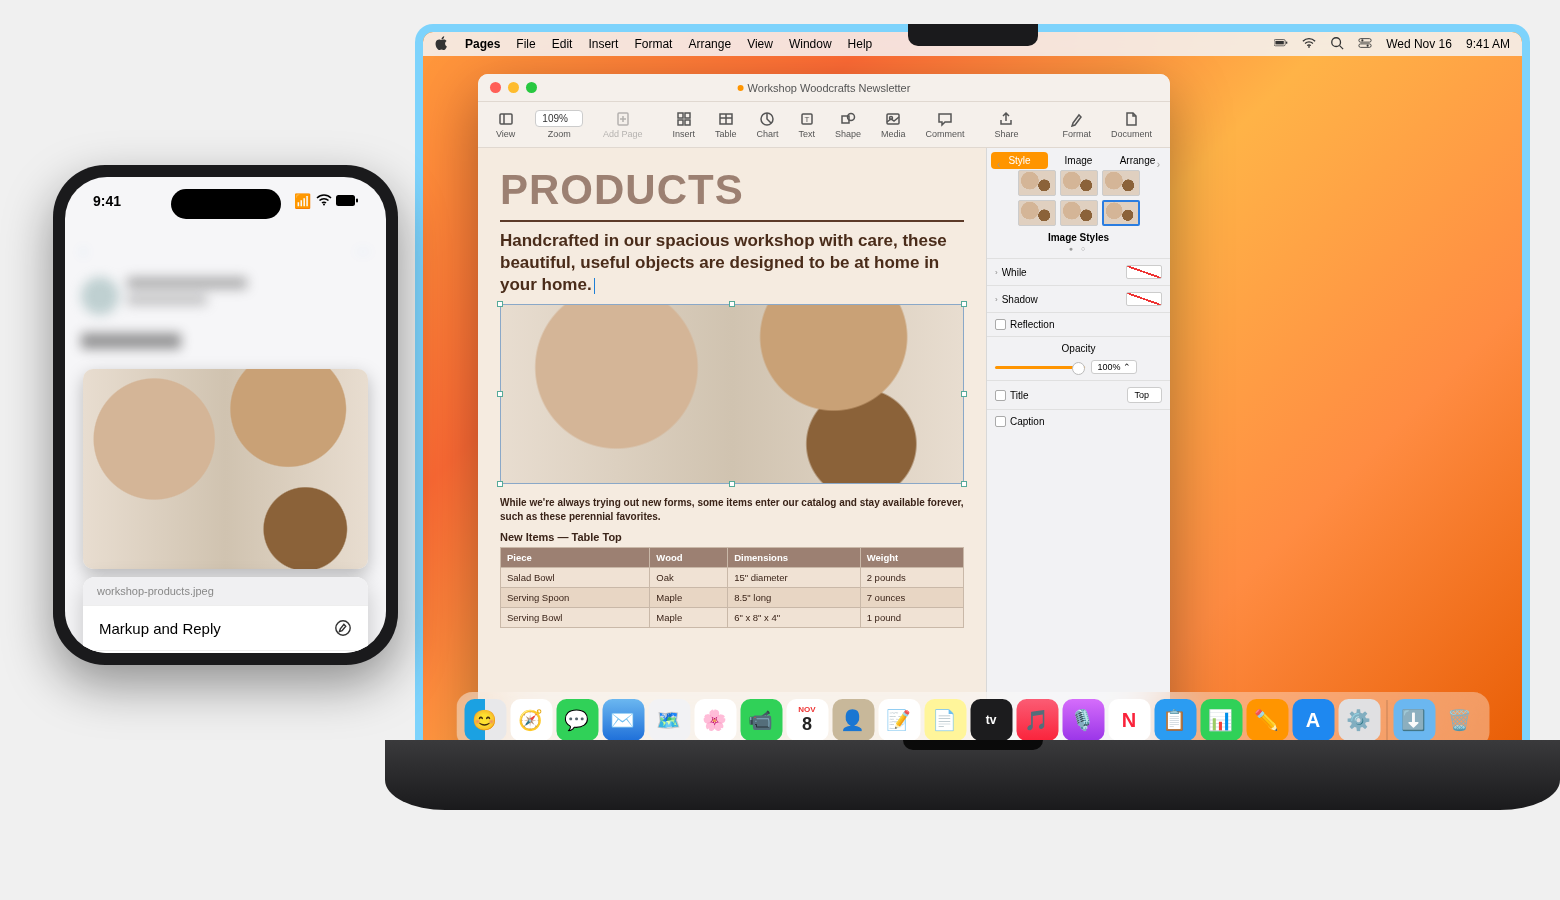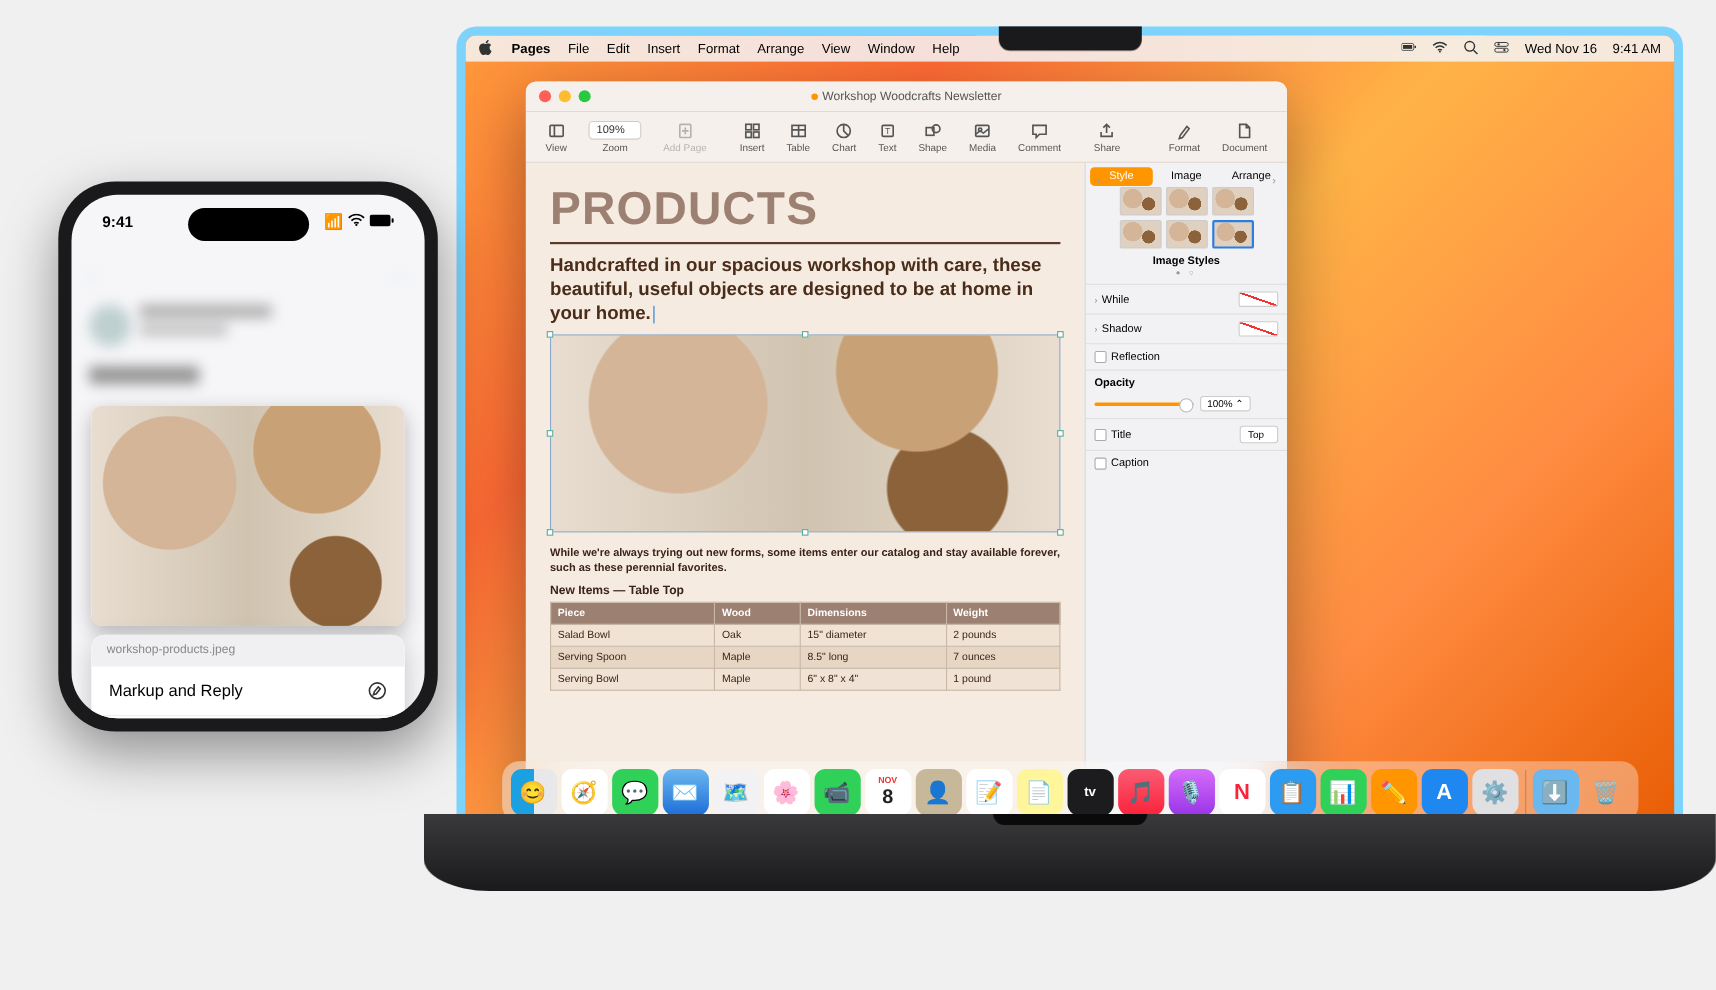--- a/index.html
+++ b/index.html
@@ -343,21 +343,21 @@
                 </div>
                 <div class="swatch"></div>
               </div>
             <div class="row">
                 <div class="k">
                   <span class="chk"></span>
                   <span>Reflection</span>
                 </div>
               </div>
             <div class="row" style="flex-direction:column;align-items:stretch;gap:6px;">
-              <span style="font-weight:700;">Opacity</span>
+              <span style="font-weight:400;text-align:center;">Opacity</span>
               <div style="display:flex;align-items:center;gap:6px;">
                 <div class="slider"></div>
                 <div class="pct"><span>100%</span> ⌃</div>
               </div>
             </div>
             <div class="row">
                 <div class="k">
                   <span class="chk"></span>
                   <span>Title</span>
                 </div>

